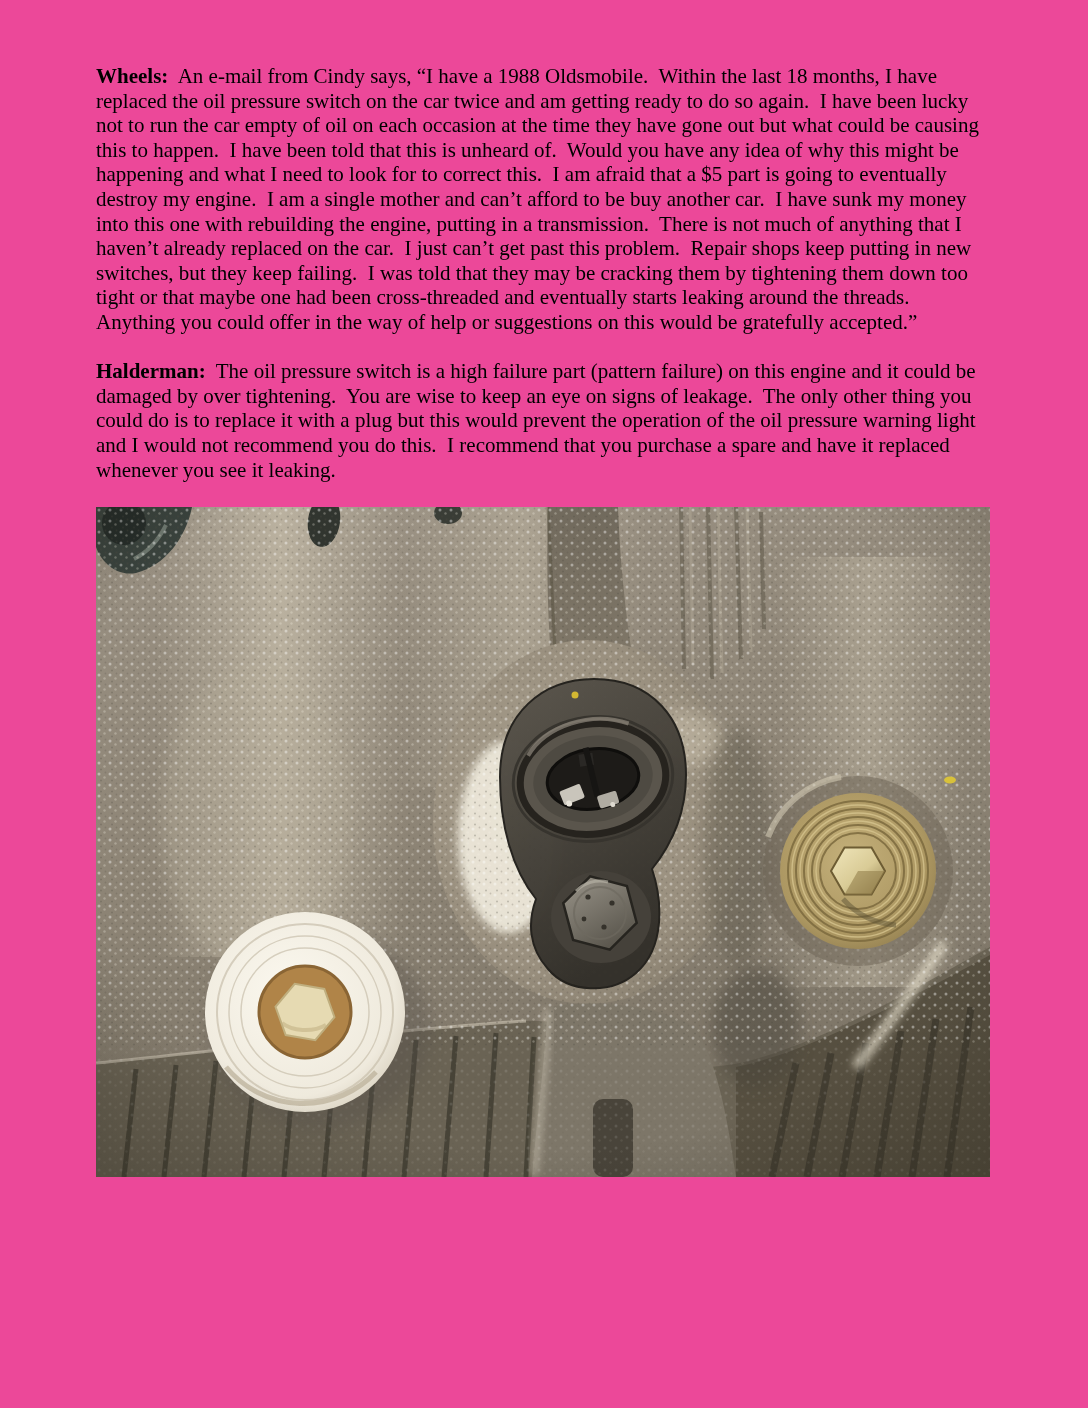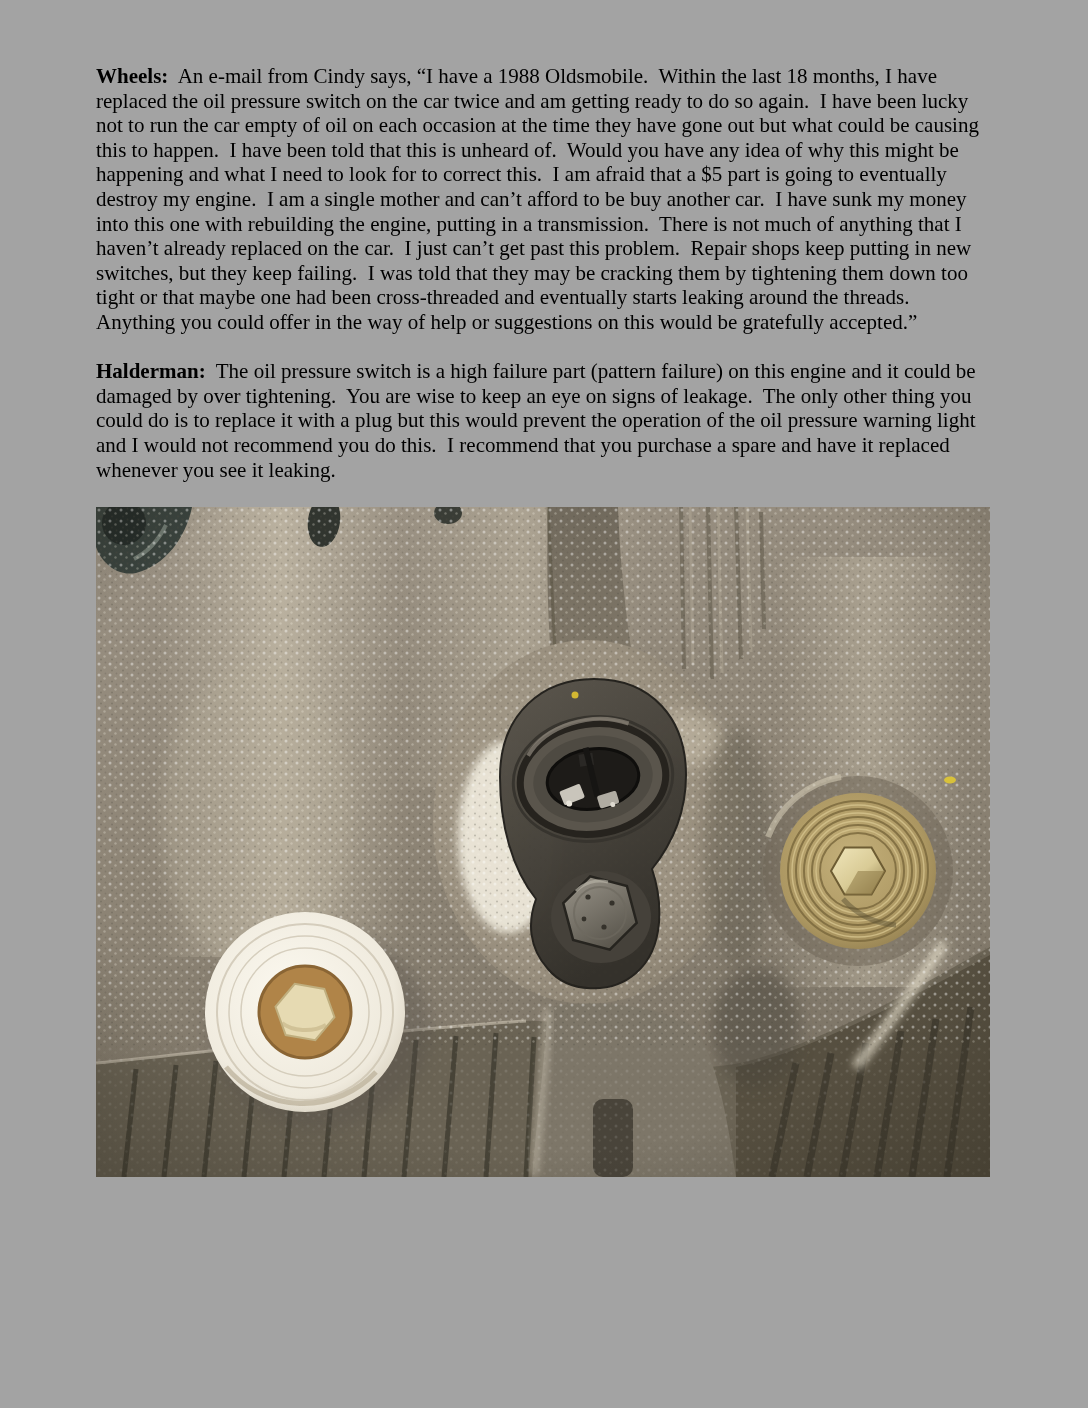--- a/index.html
+++ b/index.html
@@ -1,19 +1,19 @@
 <!DOCTYPE html>
 <html><head>
 <meta charset="utf-8">
 <style>
   html,body { margin:0; padding:0; background:#ffffff; }
   .page {
     position:relative;
     width:1088px; height:1408px;
-    background:#a3a3a3;
+    background:#ec4899;
     box-sizing:border-box;
     padding:64px 98px 0 96px;
     font-family:"Liberation Serif", "DejaVu Serif", serif;
     color:#000000;
   }
   .para {
     margin:0 0 24.6px 0;
     font-size:21px;
     line-height:24.6px;
     white-space:pre-wrap;

